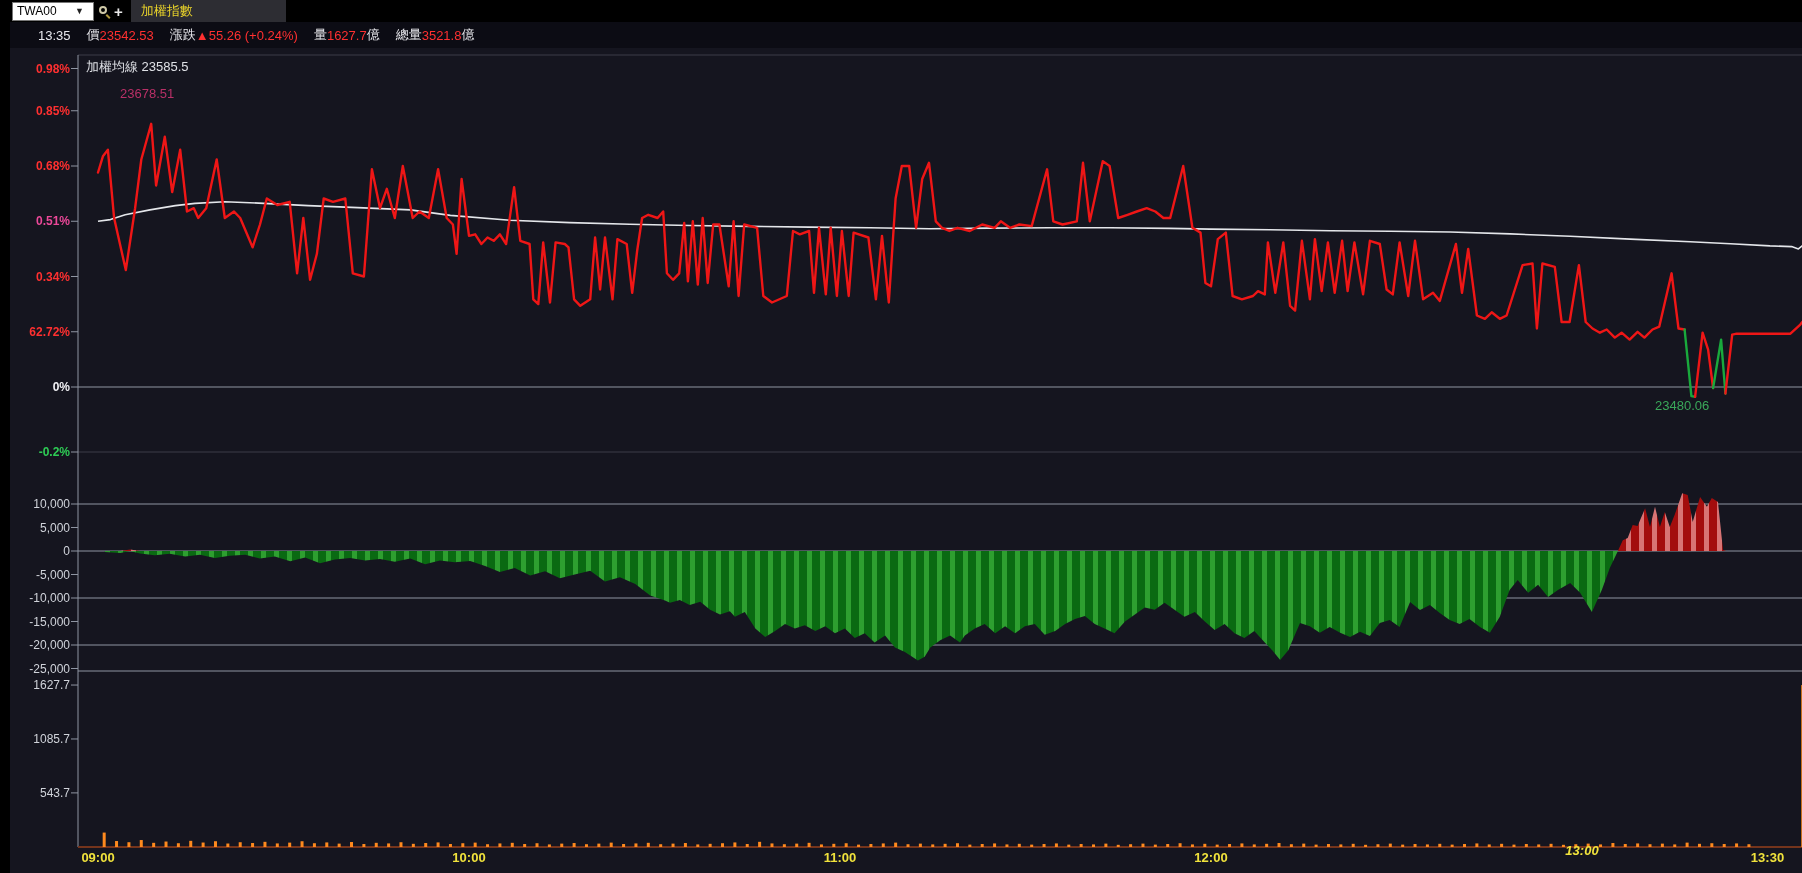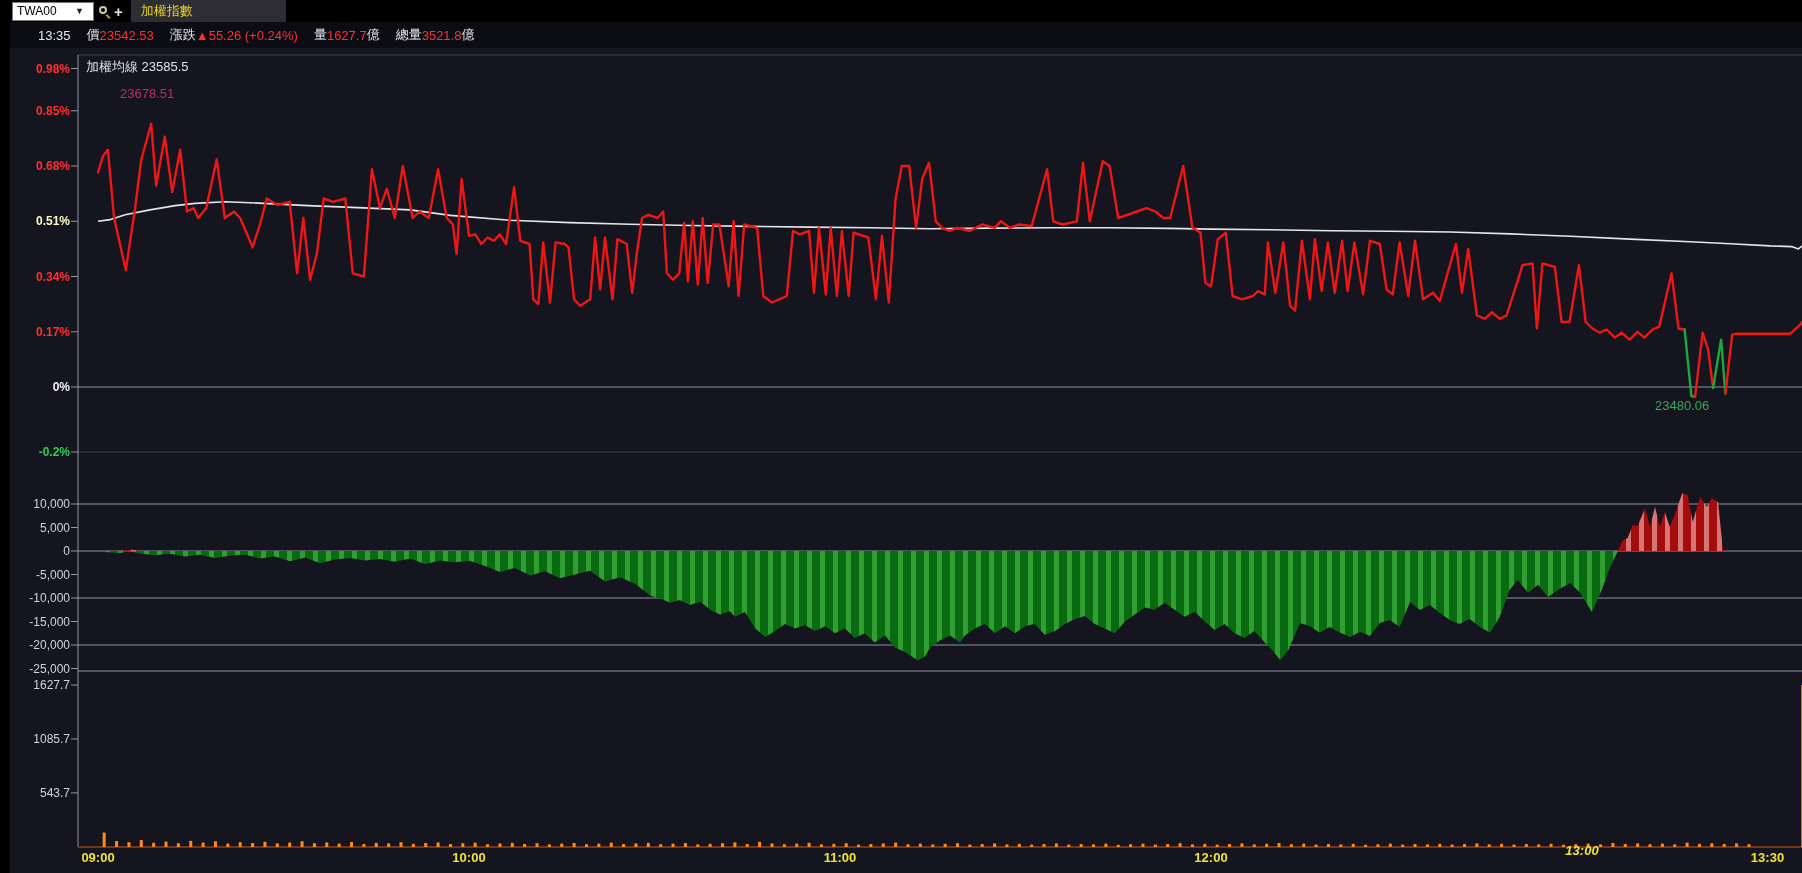--- a/index.html
+++ b/index.html
@@ -247,23 +247,23 @@
         <polyline points="88.0,172.5 92.9,156.3 97.9,149.8 104.1,218.0 115.8,270.0 125.1,208.2 131.3,159.5 141.2,123.8 146.1,185.5 154.8,136.8 162.2,192.0 170.2,149.8 177.0,211.5 183.8,208.2 188.2,218.0 196.2,208.2 206.7,159.5 214.8,218.0 224.0,211.5 230.2,218.0 242.6,247.3 250.0,224.5 256.8,198.5 267.3,205.0 279.7,201.8 287.1,273.3 293.3,218.0 300.1,279.8 306.9,253.8 313.7,198.5 323.0,201.8 335.3,198.5 342.8,273.3 353.9,276.5 361.9,169.3 370.0,208.2 376.8,188.8 384.8,218.0 392.8,166.0 402.7,218.0 409.5,211.5 418.8,218.0 428.1,169.3 436.7,218.0 442.9,224.5 446.6,253.8 451.6,179.0 459.0,235.9 465.2,234.3 471.4,244.0 477.5,237.5 483.7,240.8 489.9,234.3 496.1,244.0 504.1,187.1 510.3,240.8 519.6,244.0 523.3,299.3 528.3,304.1 533.2,242.4 540.0,302.5 545.6,242.4 554.8,244.0 558.5,247.3 564.1,299.3 570.3,305.8 580.2,299.3 585.1,237.5 590.1,289.5 595.0,237.5 602.5,299.3 607.4,239.1 616.7,244.0 622.2,292.8 627.2,250.5 632.1,218.0 638.3,214.8 647.6,218.0 653.2,211.5 656.9,273.3 663.0,279.8 669.2,273.3 674.2,222.9 677.9,281.4 682.8,221.3 687.8,284.6 692.7,218.0 697.7,283.0 703.2,224.5 709.4,224.5 718.7,286.3 723.6,221.3 728.6,296.0 734.2,224.5 747.1,227.8 753.3,296.0 762.0,302.5 776.8,296.0 783.0,231.0 789.8,234.3 799.1,231.0 804.0,292.8 809.0,227.8 815.8,294.4 820.7,227.8 826.9,296.0 831.9,231.0 838.7,296.0 843.6,232.6 858.4,237.5 865.9,299.3 872.0,235.9 878.8,302.5 885.6,198.5 891.8,166.0 899.2,166.0 906.1,227.8 912.2,179.0 919.0,162.8 925.8,221.3 932.0,227.8 939.4,231.0 947.5,227.8 959.8,231.0 972.2,224.5 984.6,227.8 990.8,221.3 1000.0,227.8 1009.3,224.5 1021.7,226.1 1037.1,169.3 1043.3,221.3 1052.6,224.5 1066.8,221.3 1073.0,162.8 1079.8,221.3 1092.8,161.1 1099.6,166.0 1108.2,218.0 1117.5,214.8 1126.8,211.5 1136.7,208.2 1145.3,211.5 1153.4,218.0 1160.2,218.0 1173.2,166.0 1182.4,227.8 1190.5,232.6 1195.4,283.0 1201.0,286.3 1207.8,239.1 1215.8,232.6 1222.6,296.0 1231.9,299.3 1243.0,296.0 1248.0,291.1 1254.8,294.4 1257.9,242.4 1265.3,292.8 1273.3,242.4 1280.1,305.8 1285.1,310.6 1291.9,240.8 1299.9,299.3 1304.9,239.1 1311.7,291.1 1317.9,242.4 1324.7,292.8 1332.1,240.8 1337.6,291.1 1344.4,242.4 1353.1,294.4 1359.9,240.8 1369.8,244.0 1376.6,289.5 1382.8,294.4 1389.6,242.4 1398.2,296.0 1405.0,240.8 1413.1,299.3 1423.0,292.8 1429.8,300.9 1445.9,244.0 1452.0,292.8 1458.2,248.9 1466.9,315.5 1474.9,318.8 1481.7,312.3 1489.8,318.8 1496.6,315.5 1512.6,265.1 1522.5,263.5 1526.9,328.5 1532.4,263.5 1544.8,266.8 1551.6,322.0 1559.6,322.0 1568.9,265.1 1575.7,322.0 1582.5,328.5 1589.9,332.7 1596.7,329.5 1604.8,337.6 1611.6,332.7 1619.6,339.6 1627.6,331.8 1634.4,337.6 1642.5,329.5 1649.3,326.6 1661.6,273.3 1668.5,328.5 1674.6,329.5" fill="none" stroke="#ef1616" stroke-width="2.4" stroke-linejoin="round" stroke-linecap="round"></polyline>
         <polyline points="1674.6,329.5 1681.4,396.1 1685.1,396.8" fill="none" stroke="#19a93c" stroke-width="2.4" stroke-linejoin="round" stroke-linecap="round"></polyline>
         <polyline points="1685.1,396.8 1692.6,332.7 1698.1,349.6 1703.1,388.0" fill="none" stroke="#ef1616" stroke-width="2.4" stroke-linejoin="round" stroke-linecap="round"></polyline>
         <polyline points="1703.1,388.0 1711.1,339.6 1715.4,393.5" fill="none" stroke="#19a93c" stroke-width="2.4" stroke-linejoin="round" stroke-linecap="round"></polyline>
         <polyline points="1715.4,393.5 1722.2,334.7 1726.6,333.7 1757.5,333.7 1780.4,333.7 1790.3,324.6 1800.2,311.6" fill="none" stroke="#ef1616" stroke-width="2.4" stroke-linejoin="round" stroke-linecap="round"></polyline>
       </svg>
     <div id="labels">
         <div class="axlab" style="left: 0px; top: 20.5px; color: rgb(255, 48, 48);">0.98%</div>
         <div class="axlab" style="left: 0px; top: 62.75px; color: rgb(255, 48, 48);">0.85%</div>
         <div class="axlab" style="left: 0px; top: 118px; color: rgb(255, 48, 48);">0.68%</div>
-        <div class="axlab" style="left: 0px; top: 173.25px; color: #fef9c3;">0.51%</div>
+        <div class="axlab" style="left: 0px; top: 173.25px; color: #ec4899;">0.51%</div>
         <div class="axlab" style="left: 0px; top: 228.5px; color: rgb(255, 48, 48);">0.34%</div>
-        <div class="axlab" style="left: 0px; top: 283.75px; color: rgb(255, 48, 48);">0.17%</div>
+        <div class="axlab" style="left: 0px; top: 283.75px; color: rgb(255, 48, 48);">62.72%</div>
         <div class="axlab" style="left: 0px; top: 339px; color: rgb(240, 240, 244);">0%</div>
         <div class="axlab" style="left: 0px; top: 404px; color: rgb(46, 204, 85);">-0.2%</div>
         <div class="axlab norm" style="left: 0px; top: 456px;">10,000</div>
         <div class="axlab norm" style="left: 0px; top: 479.5px;">5,000</div>
         <div class="axlab norm" style="left: 0px; top: 503px;">0</div>
         <div class="axlab norm" style="left: 0px; top: 526.5px;">-5,000</div>
         <div class="axlab norm" style="left: 0px; top: 550px;">-10,000</div>
         <div class="axlab norm" style="left: 0px; top: 573.5px;">-15,000</div>
         <div class="axlab norm" style="left: 0px; top: 597px;">-20,000</div>
         <div class="axlab norm" style="left: 0px; top: 620.5px;">-25,000</div>

